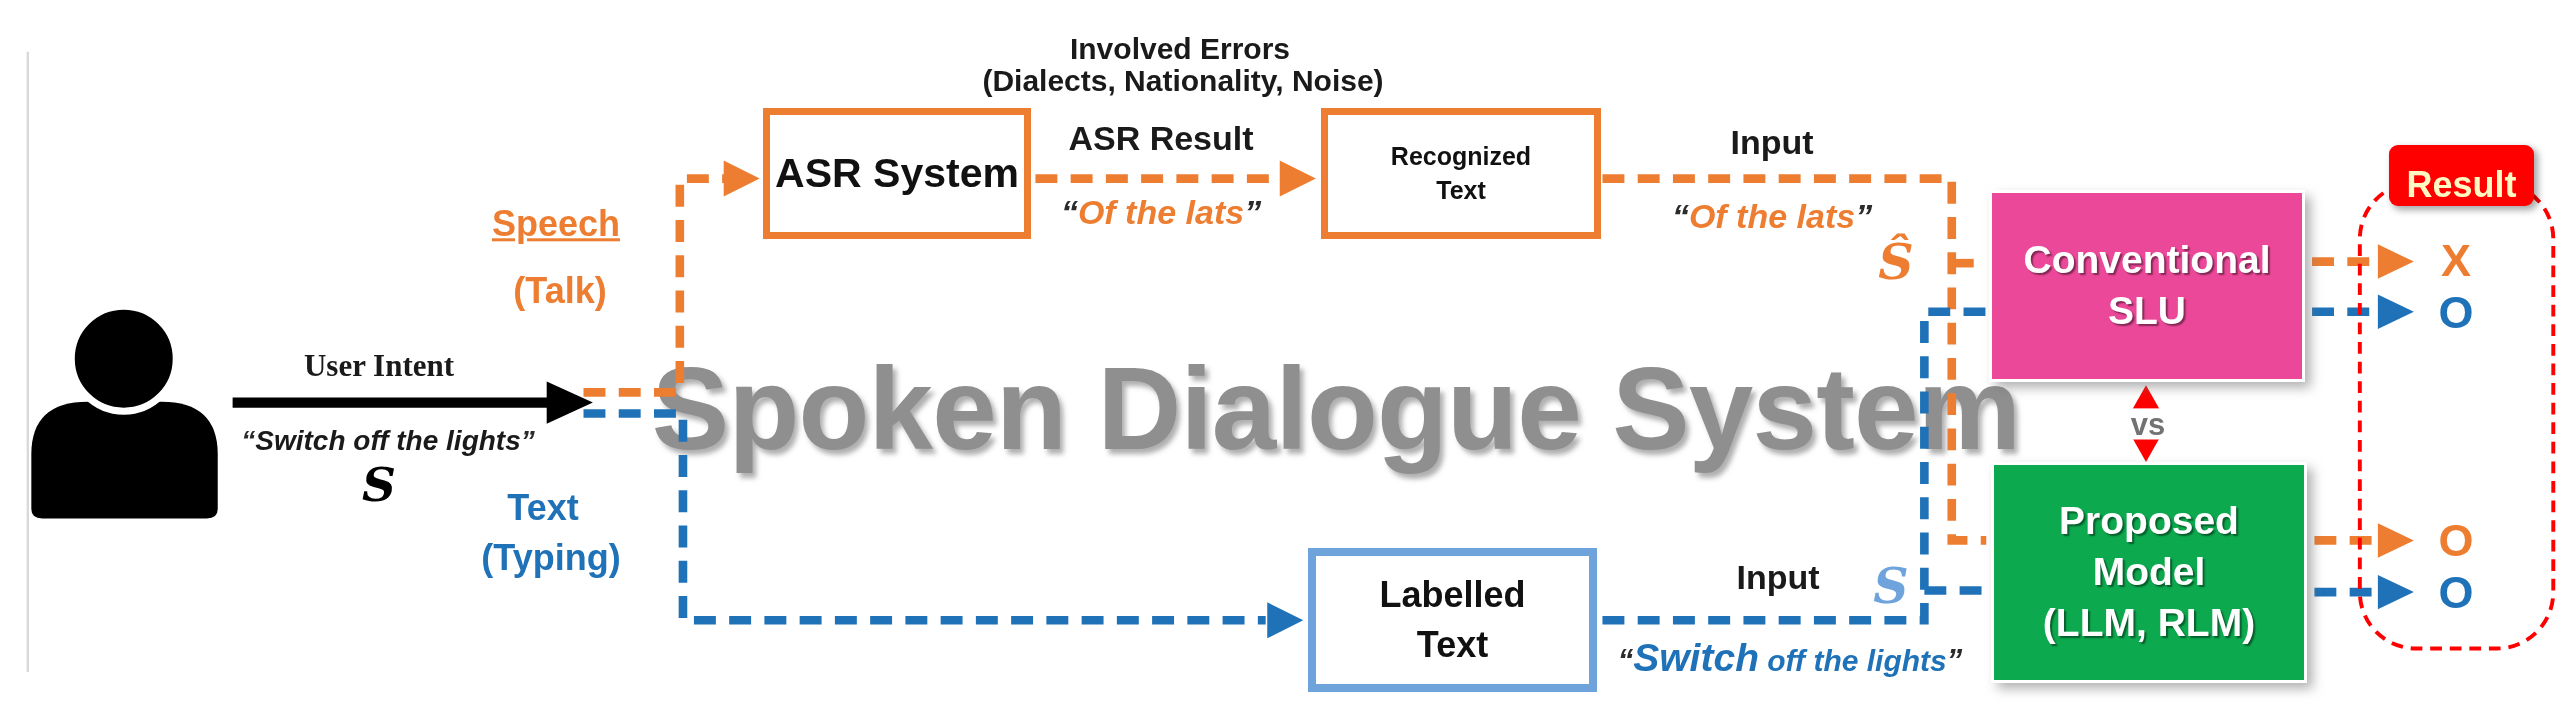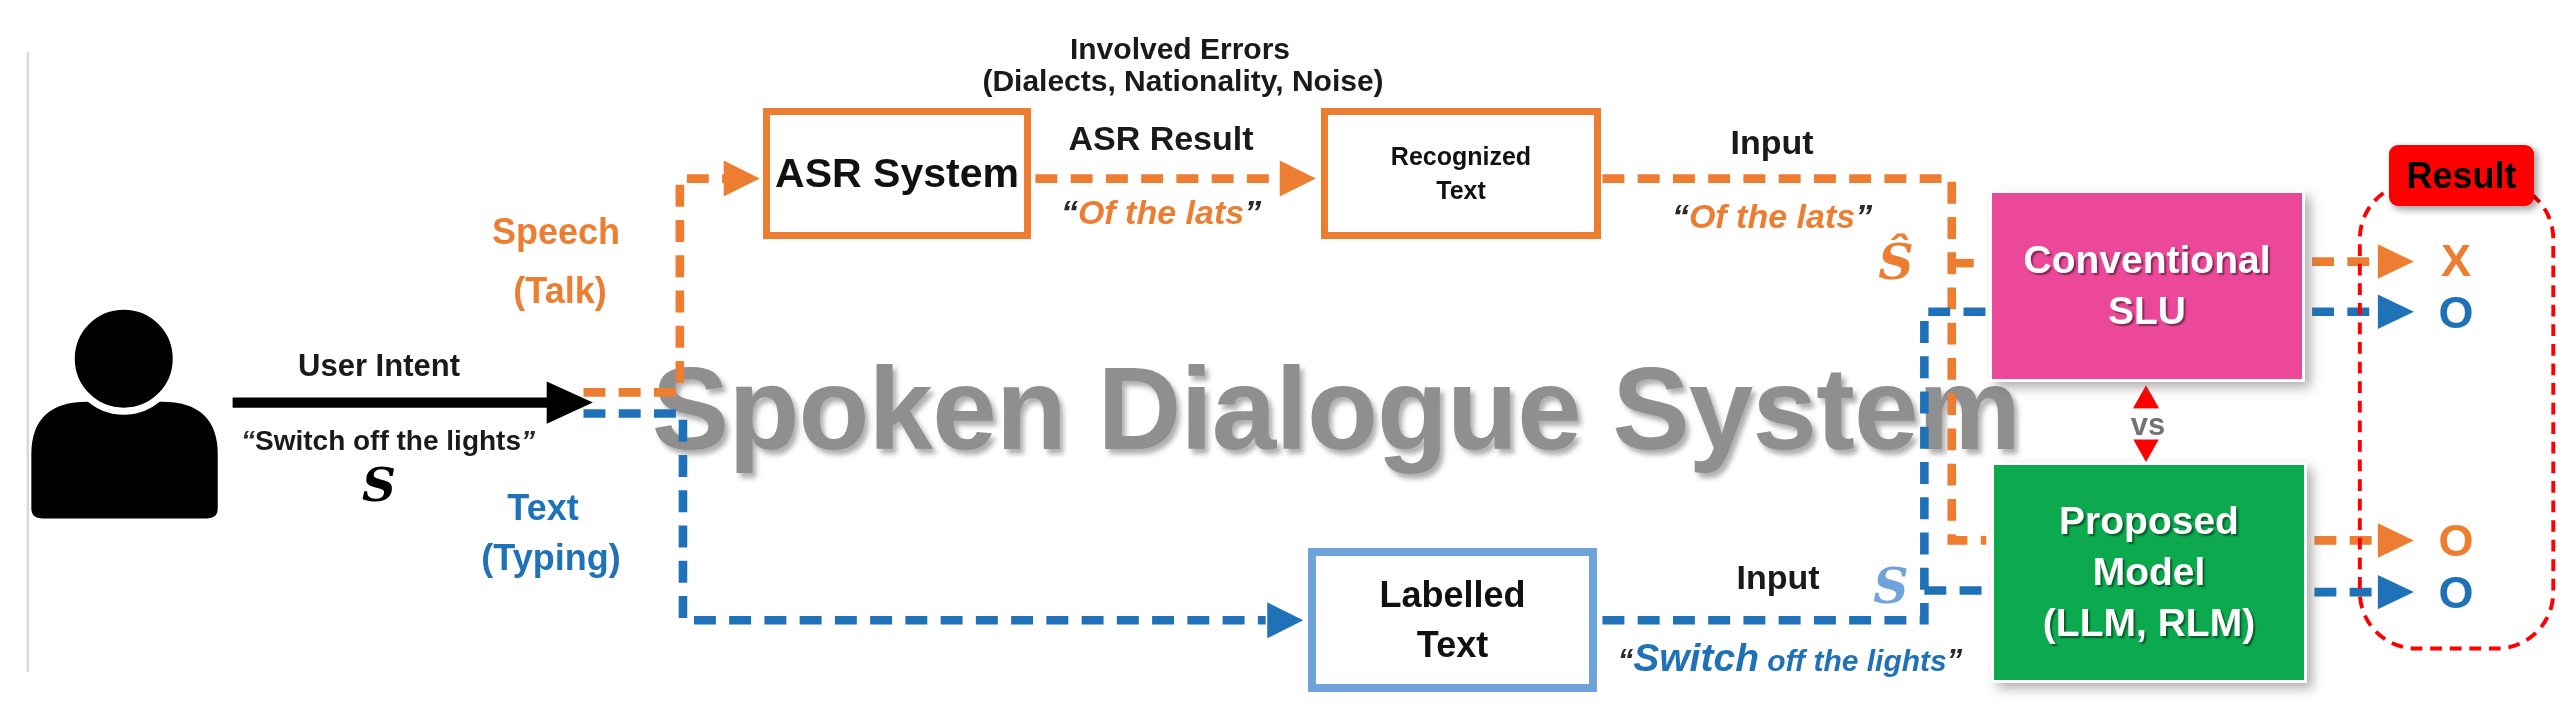--- a/index.html
+++ b/index.html
@@ -36,22 +36,22 @@
   }
 
   .title{
     font-size:116px;font-weight:800;color:#8F8F8F;letter-spacing:-0.8px;
     text-shadow:3.9px 4.7px 5.5px rgba(110,110,110,.55);
   }
   .serif-sym{font-family:"DejaVu Serif", serif;font-style:italic;font-weight:bold;}
   .quote{color:#2b2b2b;font-style:italic;font-weight:bold;}
   .badge{
     position:absolute;background:#FF0000;border-radius:9px;
-    display:flex;align-items:center;justify-content:center;
-    color:#000000;font-weight:bold;font-size:36px;
+    display:flex;align-items:flex-end;justify-content:center;
+    color:#fef9c3;font-weight:bold;font-size:36px;
     box-shadow:3.1px 3.9px 7px rgba(0,0,0,.35);
   }
   .vs-lbl{
     font-size:31px;font-weight:bold;color:#737373;
     background:#ffffff;padding:0 2.3px;line-height:1;
   }
   .xo{font-size:45px;font-weight:800;line-height:1;}
 </style>
 </head>
 <body>
@@ -105,29 +105,29 @@
 
     <g>
       <line x1="2740" y1="516" x2="2740" y2="566" stroke="#FF0000" stroke-width="7" stroke-dasharray="0.1 13" stroke-linecap="round"></line>
       <polygon points="2723,522 2740,492 2757,522" fill="#FF0000"></polygon>
       <polygon points="2723,560 2740,590 2757,560" fill="#FF0000"></polygon>
     </g>
 
     <rect x="3013" y="233" width="247" height="595" rx="72" ry="72" fill="none" stroke="#FF0000" stroke-width="5" stroke-dasharray="15 10"></rect>
   </svg>
 
-  <div class="abs ctr lbl" style="left:379px;top:366px;font-size:31px;">User Intent</div>
+  <div class="abs ctr lbl" style="left:379px;top:366px;font-size:31px;font-family:Liberation Serif, serif;">User Intent</div>
 
   <div class="abs ctr" style="left:388px;top:441px;font-size:28px;">
-    <span class="quote">“</span><span class="lbl" style="margin-top:44px;">Switch off the lights</span><span class="quote">”</span>
+    <span class="quote">“</span><span class="lbl" style="font-style:italic;margin-top:44px;">Switch off the lights</span><span class="quote">”</span>
   </div>
 
   <div class="abs ctr serif-sym" style="left:379px;top:484px;font-size:47px;color:#000;">S</div>
 
-  <div class="abs ctr lbl" style="left:556px;top:232px;font-size:36px;color:#ED7D31;">Speech</div>
+  <div class="abs ctr lbl" style="left:556px;top:224px;font-size:36px;color:#ED7D31;text-decoration:underline;">Speech</div>
   <div class="abs ctr lbl" style="left:560px;top:291px;font-size:36px;color:#ED7D31;">(Talk)</div>
 
   <div class="abs ctr lbl" style="left:543px;top:508px;font-size:36px;color:#1F72B8;">Text</div>
   <div class="abs ctr lbl" style="left:551px;top:558px;font-size:36px;color:#1F72B8;">(Typing)</div>
 
   <div class="abs ctr lbl" style="left:1183px;top:81px;font-size:30px;">(Dialects, Nationality, Noise)</div>
   <div class="abs ctr lbl" style="left:1180px;top:49px;font-size:30px;">Involved Errors</div>
 
   <div class="flowbox orange-border" style="left:763px;top:108px;width:254px;height:117px;font-size:41px;text-align:right;">
     <span>ASR System</span>

